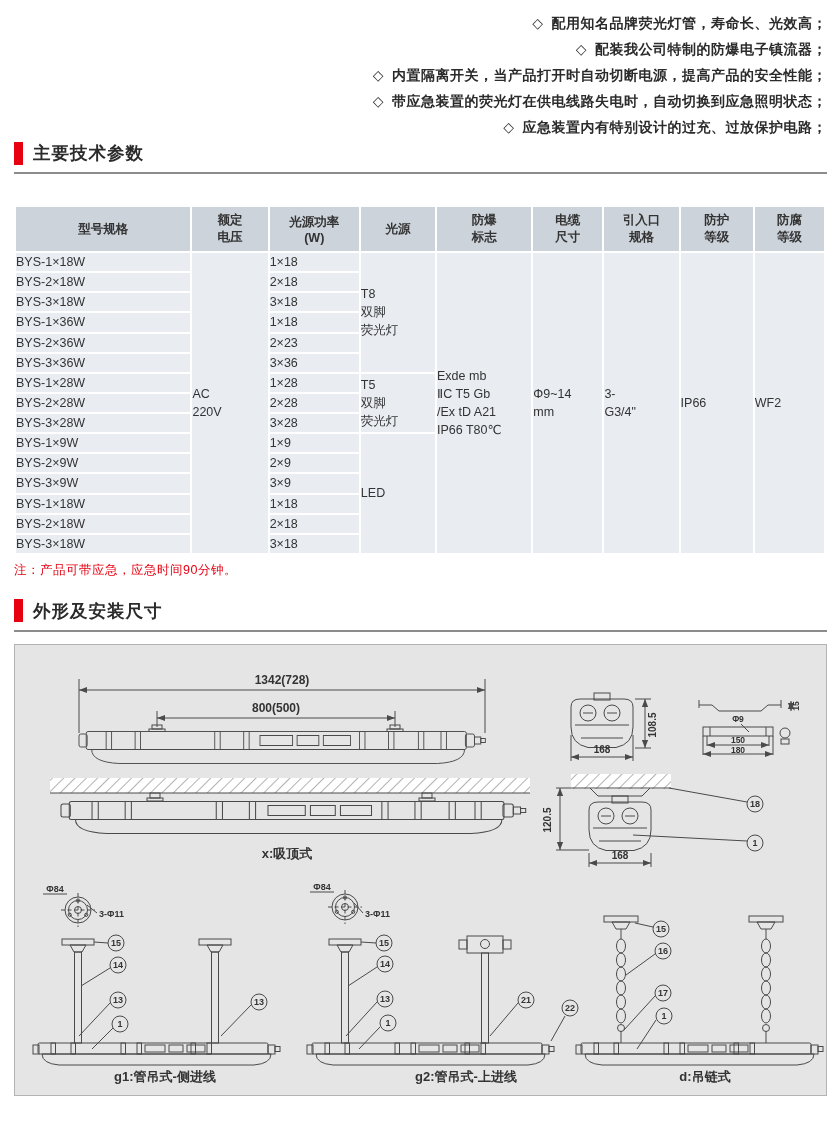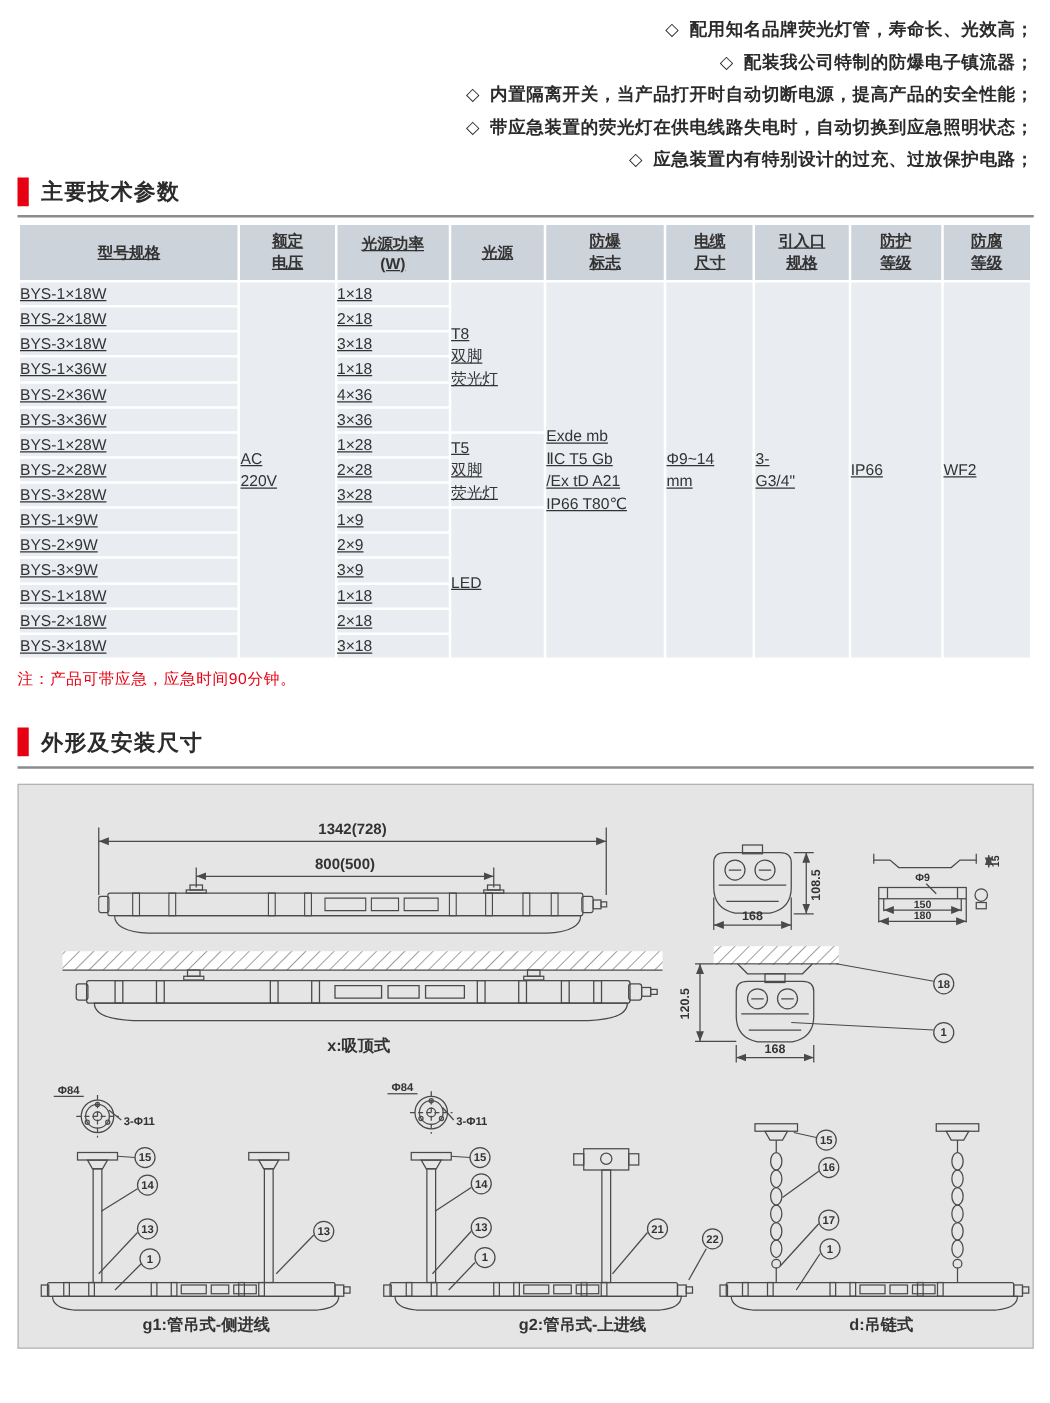--- a/index.html
+++ b/index.html
@@ -10,26 +10,26 @@
   .features{list-style:none;margin:0;padding:2px 0 0 0;}
   .features li{font-size:14px;font-weight:bold;line-height:26px;color:#2b2b2b;letter-spacing:.5px;text-align:right;}
   .features .bullet{margin-right:8px;font-weight:normal;}
 
   
   .sec{display:flex;align-items:center;gap:10px;margin-top:1px;padding-bottom:7px;border-bottom:2px solid #8c8c8c;}
   .sec .bar{width:9px;height:23px;background:#e60012;flex:0 0 auto;}
   .sec .ttl{font-size:17.5px;font-weight:bold;color:#2b2b2b;letter-spacing:1px;}
 
   
-  table.spec{border-collapse:separate;border-spacing:2px;table-layout:fixed;width:812px;margin-top:4px;background:#fff;text-decoration:underline;}
+  table.spec{border-collapse:separate;border-spacing:2px;table-layout:fixed;width:812px;margin-top:31px;background:#fff;}
   table.spec th{background:#ccd3da;font-size:12.5px;font-weight:bold;color:#333;height:44px;text-align:center;vertical-align:middle;white-space:pre-line;padding:0;}
   table.spec td{background:#e9edf2;font-size:12.5px;color:#333;height:18px;vertical-align:middle;white-space:pre-line;padding:0;line-height:1.45;}
 
   .note{margin-top:7px;font-size:12.5px;font-weight:normal;color:#e60012;letter-spacing:.5px;}
-  .sec2{margin-top:30px;}
+  .sec2{margin-top:20px;}
 
   
   .panel{margin-top:12px;border:1px solid #b3b3b3;height:450px;background:#e5e5e5;overflow:hidden;font-weight:bold;}
   .panel svg{display:block;}
   .ln{stroke:#4a4a4a;stroke-width:1;fill:none;}
   .svgt{font-family:"Liberation Sans","DejaVu Sans",sans-serif;fill:#333;stroke:none;}
   .f8{font-size:8.5px}.f9{font-size:9px}.f10{font-size:10px}.f12{font-size:12px}.f13{font-size:13px}
   .mid{text-anchor:middle}
 </style>
 </head>
@@ -109,21 +109,21 @@
         <tr>
           <td>BYS-3×18W</td>
           <td>3×18</td>
         </tr>
         <tr>
           <td>BYS-1×36W</td>
           <td>1×18</td>
         </tr>
         <tr>
           <td>BYS-2×36W</td>
-          <td>4×36</td>
+          <td>2×23</td>
         </tr>
         <tr>
           <td>BYS-3×36W</td>
           <td>3×36</td>
         </tr>
         <tr>
           <td>BYS-1×28W</td>
           <td>1×28</td>
           <td rowspan="3">T5
 双脚

